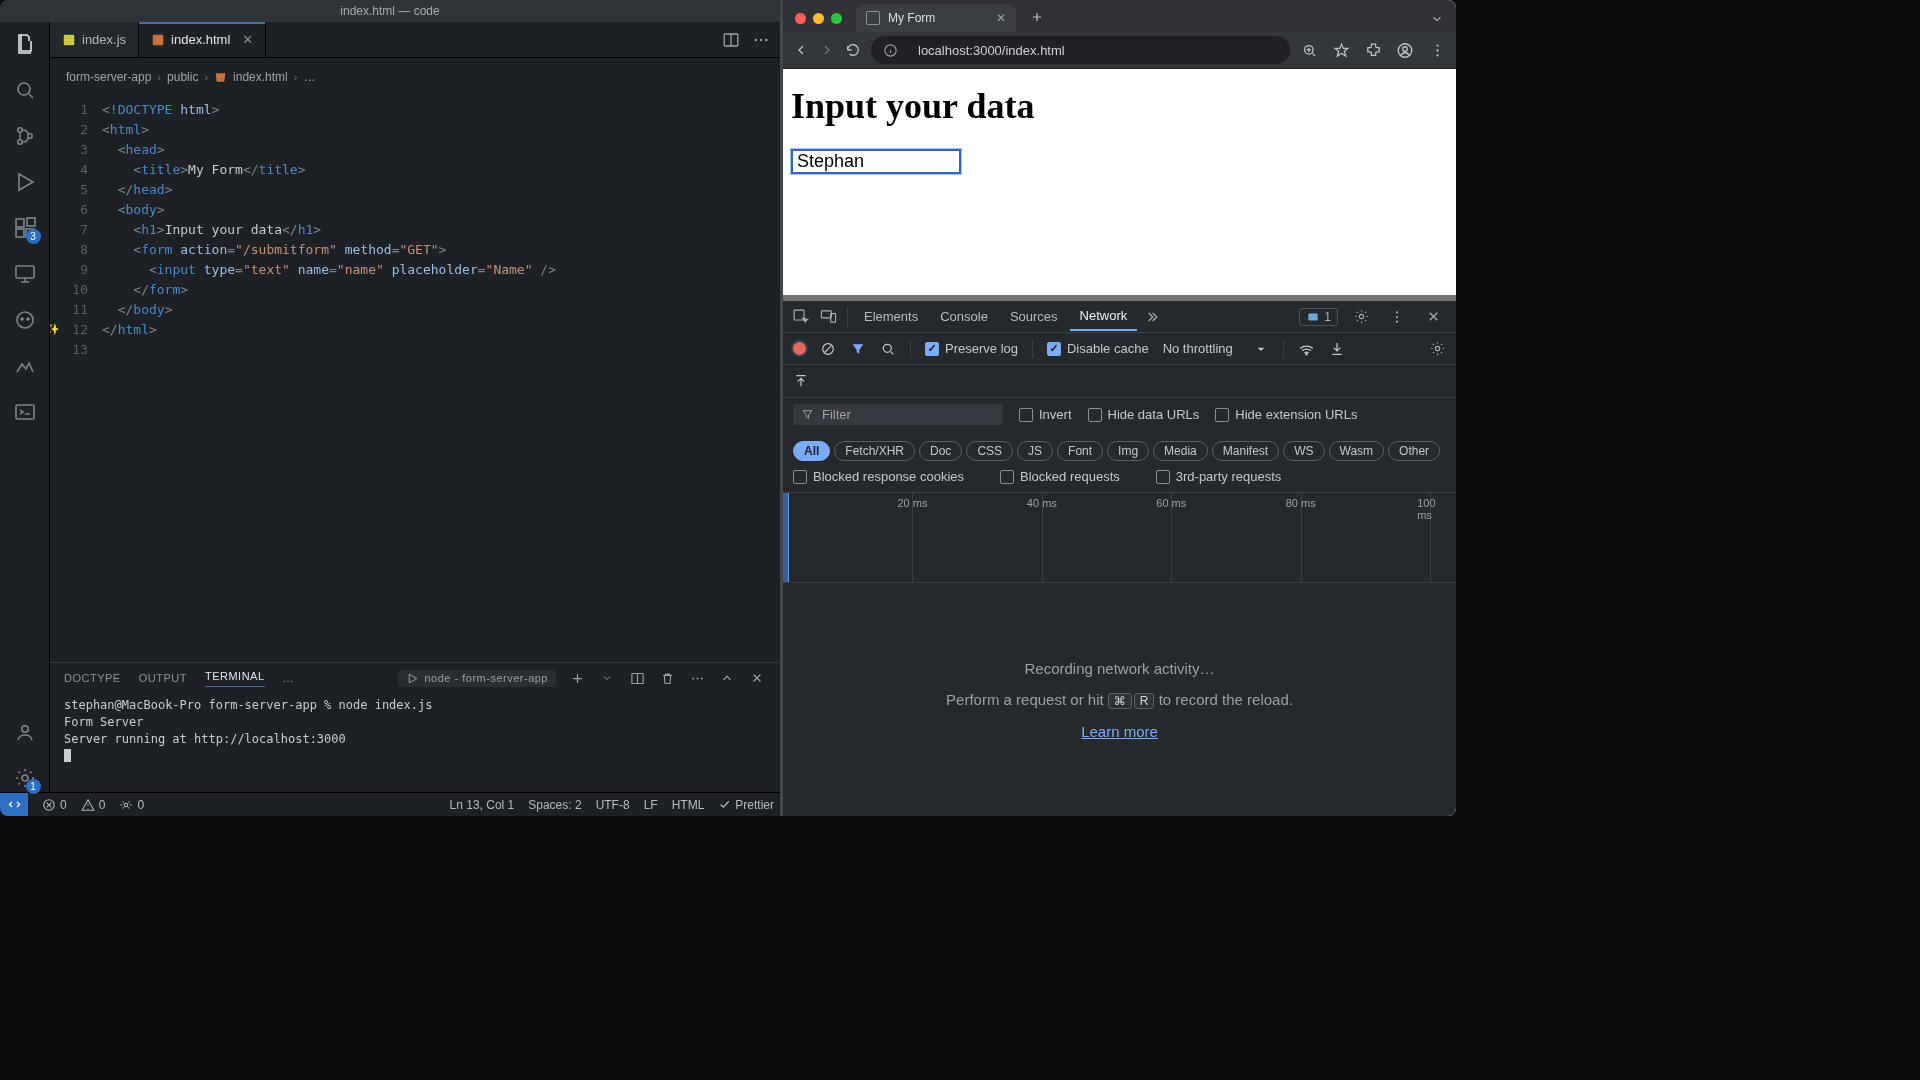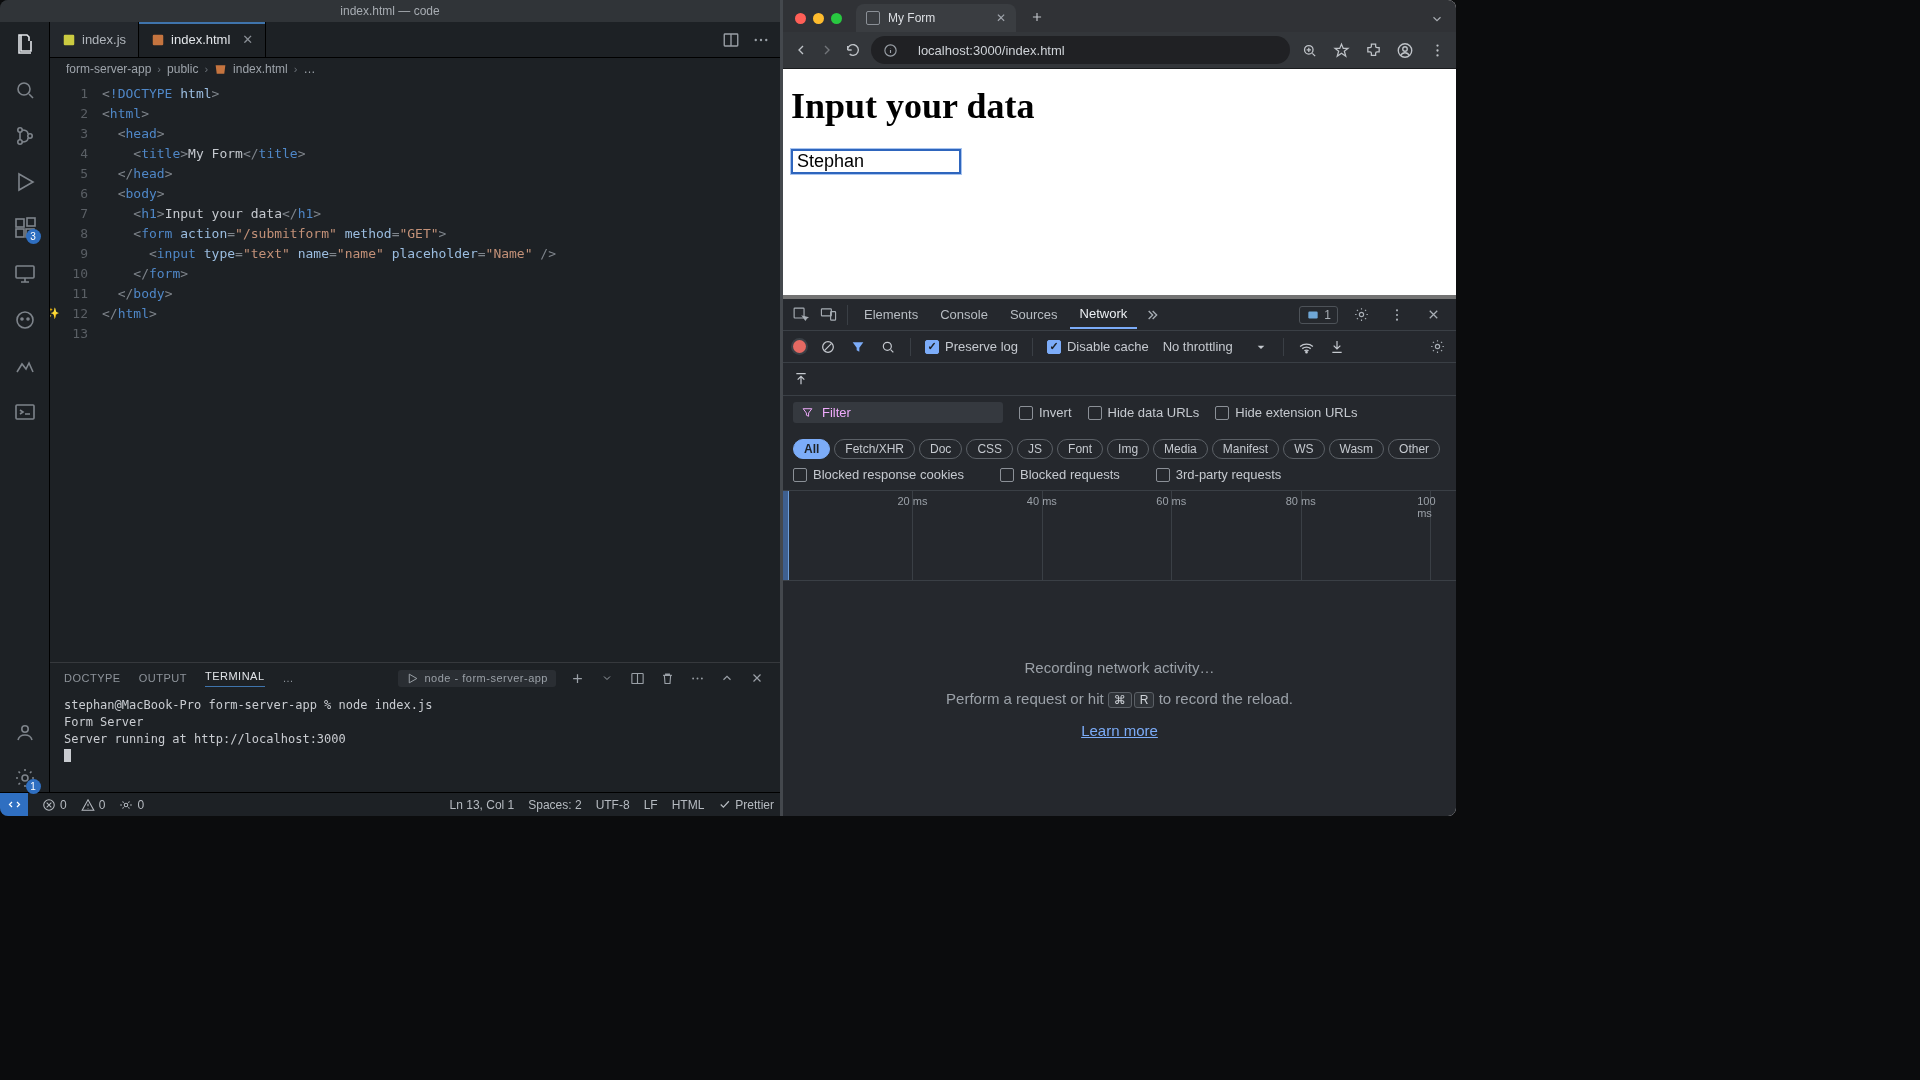--- a/index.html
+++ b/index.html
@@ -40,21 +40,21 @@
 
   
   .vs-title{height:22px;background:#303438;color:#a7acb2;font-size:12px;display:flex;align-items:center;justify-content:center;position:relative;}
   .vs-body{flex:1;display:flex;min-height:0;}
   .vs-activity{width:50px;background:var(--vs-bg);display:flex;flex-direction:column;align-items:center;padding-top:8px;gap:18px;border-right:1px solid #000;}
   .vs-activity .spacer{flex:1;}
   .vs-activity .ico{width:28px;height:28px;display:flex;align-items:center;justify-content:center;color:#7e848b;position:relative;}
   .vs-activity .ico.active{color:#e2e5e9;}
   .badge{position:absolute;bottom:-2px;right:-2px;background:#2f6fc1;color:#fff;border-radius:50%;font-size:10px;width:15px;height:15px;display:flex;align-items:center;justify-content:center;}
 
-  .vs-main{flex:1;display:flex;flex-direction:column;min-width:0;}
+  .vs-main{flex:1;display:flex;flex-direction:column;min-width:0;gap:8px;}
   .vs-tabs{height:36px;display:flex;align-items:stretch;background:var(--vs-tabbar);border-bottom:1px solid #000;}
   .vs-tab{display:flex;align-items:center;gap:6px;padding:0 12px;font-size:13px;color:#b0b5bb;background:var(--vs-tab-inactive);border-right:1px solid #000;position:relative;}
   .vs-tab.active{background:var(--vs-tab-active);color:#e2e5e9;}
   .vs-tab.active::before{content:"";position:absolute;top:0;left:0;right:0;height:1.5px;background:#3f74ac;}
   .vs-tab .file-ico{width:14px;height:14px;}
   .vs-tab .close{margin-left:6px;color:#8b9097;}
   .vs-tabs-right{margin-left:auto;display:flex;align-items:center;gap:12px;padding:0 10px;color:#9aa0a7;}
   .ico-btn{width:18px;height:18px;display:flex;align-items:center;justify-content:center;}
 
   .vs-breadcrumb{height:22px;display:flex;align-items:center;padding-left:16px;gap:6px;color:#9da3aa;font-size:12px;background:var(--vs-bg);}
@@ -101,40 +101,40 @@
   .chrome-toolbar .nav-ico{color:#bfc3c8;width:16px;height:16px;display:flex;align-items:center;justify-content:center;}
   .omnibox{flex:1;height:28px;background:var(--chrome-field);border-radius:14px;display:flex;align-items:center;gap:20px;padding:0 12px;color:#cfd3d8;font-size:13px;}
   .omnibox .secure{color:#9aa0a7;}
   .chrome-toolbar .right-icons{display:flex;align-items:center;gap:14px;color:#bfc3c8;}
 
   .page{flex:0 0 auto;height:226px;background:#fff;padding:10px 8px;}
   .page h1{font-family:"Times New Roman",serif;font-weight:700;font-size:36px;margin:6px 0 22px 0;color:#000;}
   .page input{font-family:Arial,sans-serif;font-size:18px;padding:0 4px;width:170px;border:2px solid #2e65bd;outline:1px solid #a8c4ef;}
 
   
-  .devtools{flex:1;display:flex;flex-direction:column;background:var(--devtools-bg);color:var(--devtools-text);font-size:13px;border-top:4px solid #737373;min-height:0;}
+  .devtools{flex:1;display:flex;flex-direction:column;background:var(--devtools-bg);color:var(--devtools-text);font-size:13px;border-top:6px solid #737373;min-height:0;}
   .dt-tabs{height:32px;display:flex;align-items:center;gap:2px;padding:0 4px;border-bottom:1px solid var(--devtools-border);}
   .dt-tabs .dt-ico{width:26px;height:26px;display:flex;align-items:center;justify-content:center;color:#a8aeb5;}
   .dt-tabs .dt-tab{padding:6px 10px;color:#b8bdc3;}
   .dt-tabs .dt-tab.active{color:#eceff3;border-bottom:2px solid #7cacf8;}
   .dt-tabs .dt-right{margin-left:auto;display:flex;align-items:center;gap:10px;color:#a8aeb5;padding-right:6px;}
   .dt-issue{display:flex;align-items:center;gap:4px;border:1px solid #4d5258;border-radius:3px;padding:1px 6px;font-size:12px;}
 
   .dt-toolbar{height:32px;display:flex;align-items:center;gap:14px;padding:0 10px;border-bottom:1px solid var(--devtools-border);}
   .dt-toolbar2{height:32px;display:flex;align-items:center;gap:14px;padding:0 10px;}
   .rec{width:13px;height:13px;border-radius:50%;background:#e46962;box-shadow:0 0 0 2px #3a3f45;}
   .cb{display:flex;align-items:center;gap:6px;}
   .cb .box{width:14px;height:14px;border:1.5px solid #8b9097;border-radius:2px;display:flex;align-items:center;justify-content:center;}
   .cb.checked .box{background:#7cacf8;border-color:#7cacf8;}
   .cb.checked .box::after{content:"✓";color:#1e2226;font-size:11px;font-weight:700;}
   .throttle{display:flex;align-items:center;gap:20px;color:#c5c9cf;justify-content:center;}
   .dt-settings-ico{margin-left:auto;color:#a8aeb5;}
 
   .dt-filterbar{padding:6px 10px;display:flex;align-items:center;gap:16px;flex-wrap:wrap;border-top:1px solid var(--devtools-border);}
-  .dt-filter-input{display:flex;align-items:center;gap:8px;background:#35393f;border-radius:3px;padding:3px 8px;width:210px;color:#f0abfc;}
+  .dt-filter-input{display:flex;align-items:center;gap:8px;background:#35393f;border-radius:3px;padding:3px 8px;width:210px;color:#a3a3a3;}
   .chips{display:flex;gap:4px;flex-wrap:wrap;}
   .chip{border:1px solid #5b6066;border-radius:10px;padding:2px 10px;font-size:12px;color:#c5c9cf;}
   .chip.active{background:#7cacf8;border-color:#7cacf8;color:#1e2226;font-weight:600;}
 
   .dt-filterbar2{padding:2px 10px 8px 10px;display:flex;align-items:center;gap:36px;border-bottom:1px solid var(--devtools-border);}
 
   .dt-timeline{height:90px;border-bottom:1px solid var(--devtools-border);position:relative;}
   .dt-timeline .tick{position:absolute;top:4px;font-size:11px;color:#9ba1a8;transform:translateX(-50%);}
   .dt-timeline .grid{position:absolute;top:0;bottom:0;border-left:1px solid #3a3f45;}
   .dt-timeline .marker{position:absolute;top:0;bottom:0;width:6px;background:#3e5f8f;left:0;border-right:1px solid #6f9ed8;}

